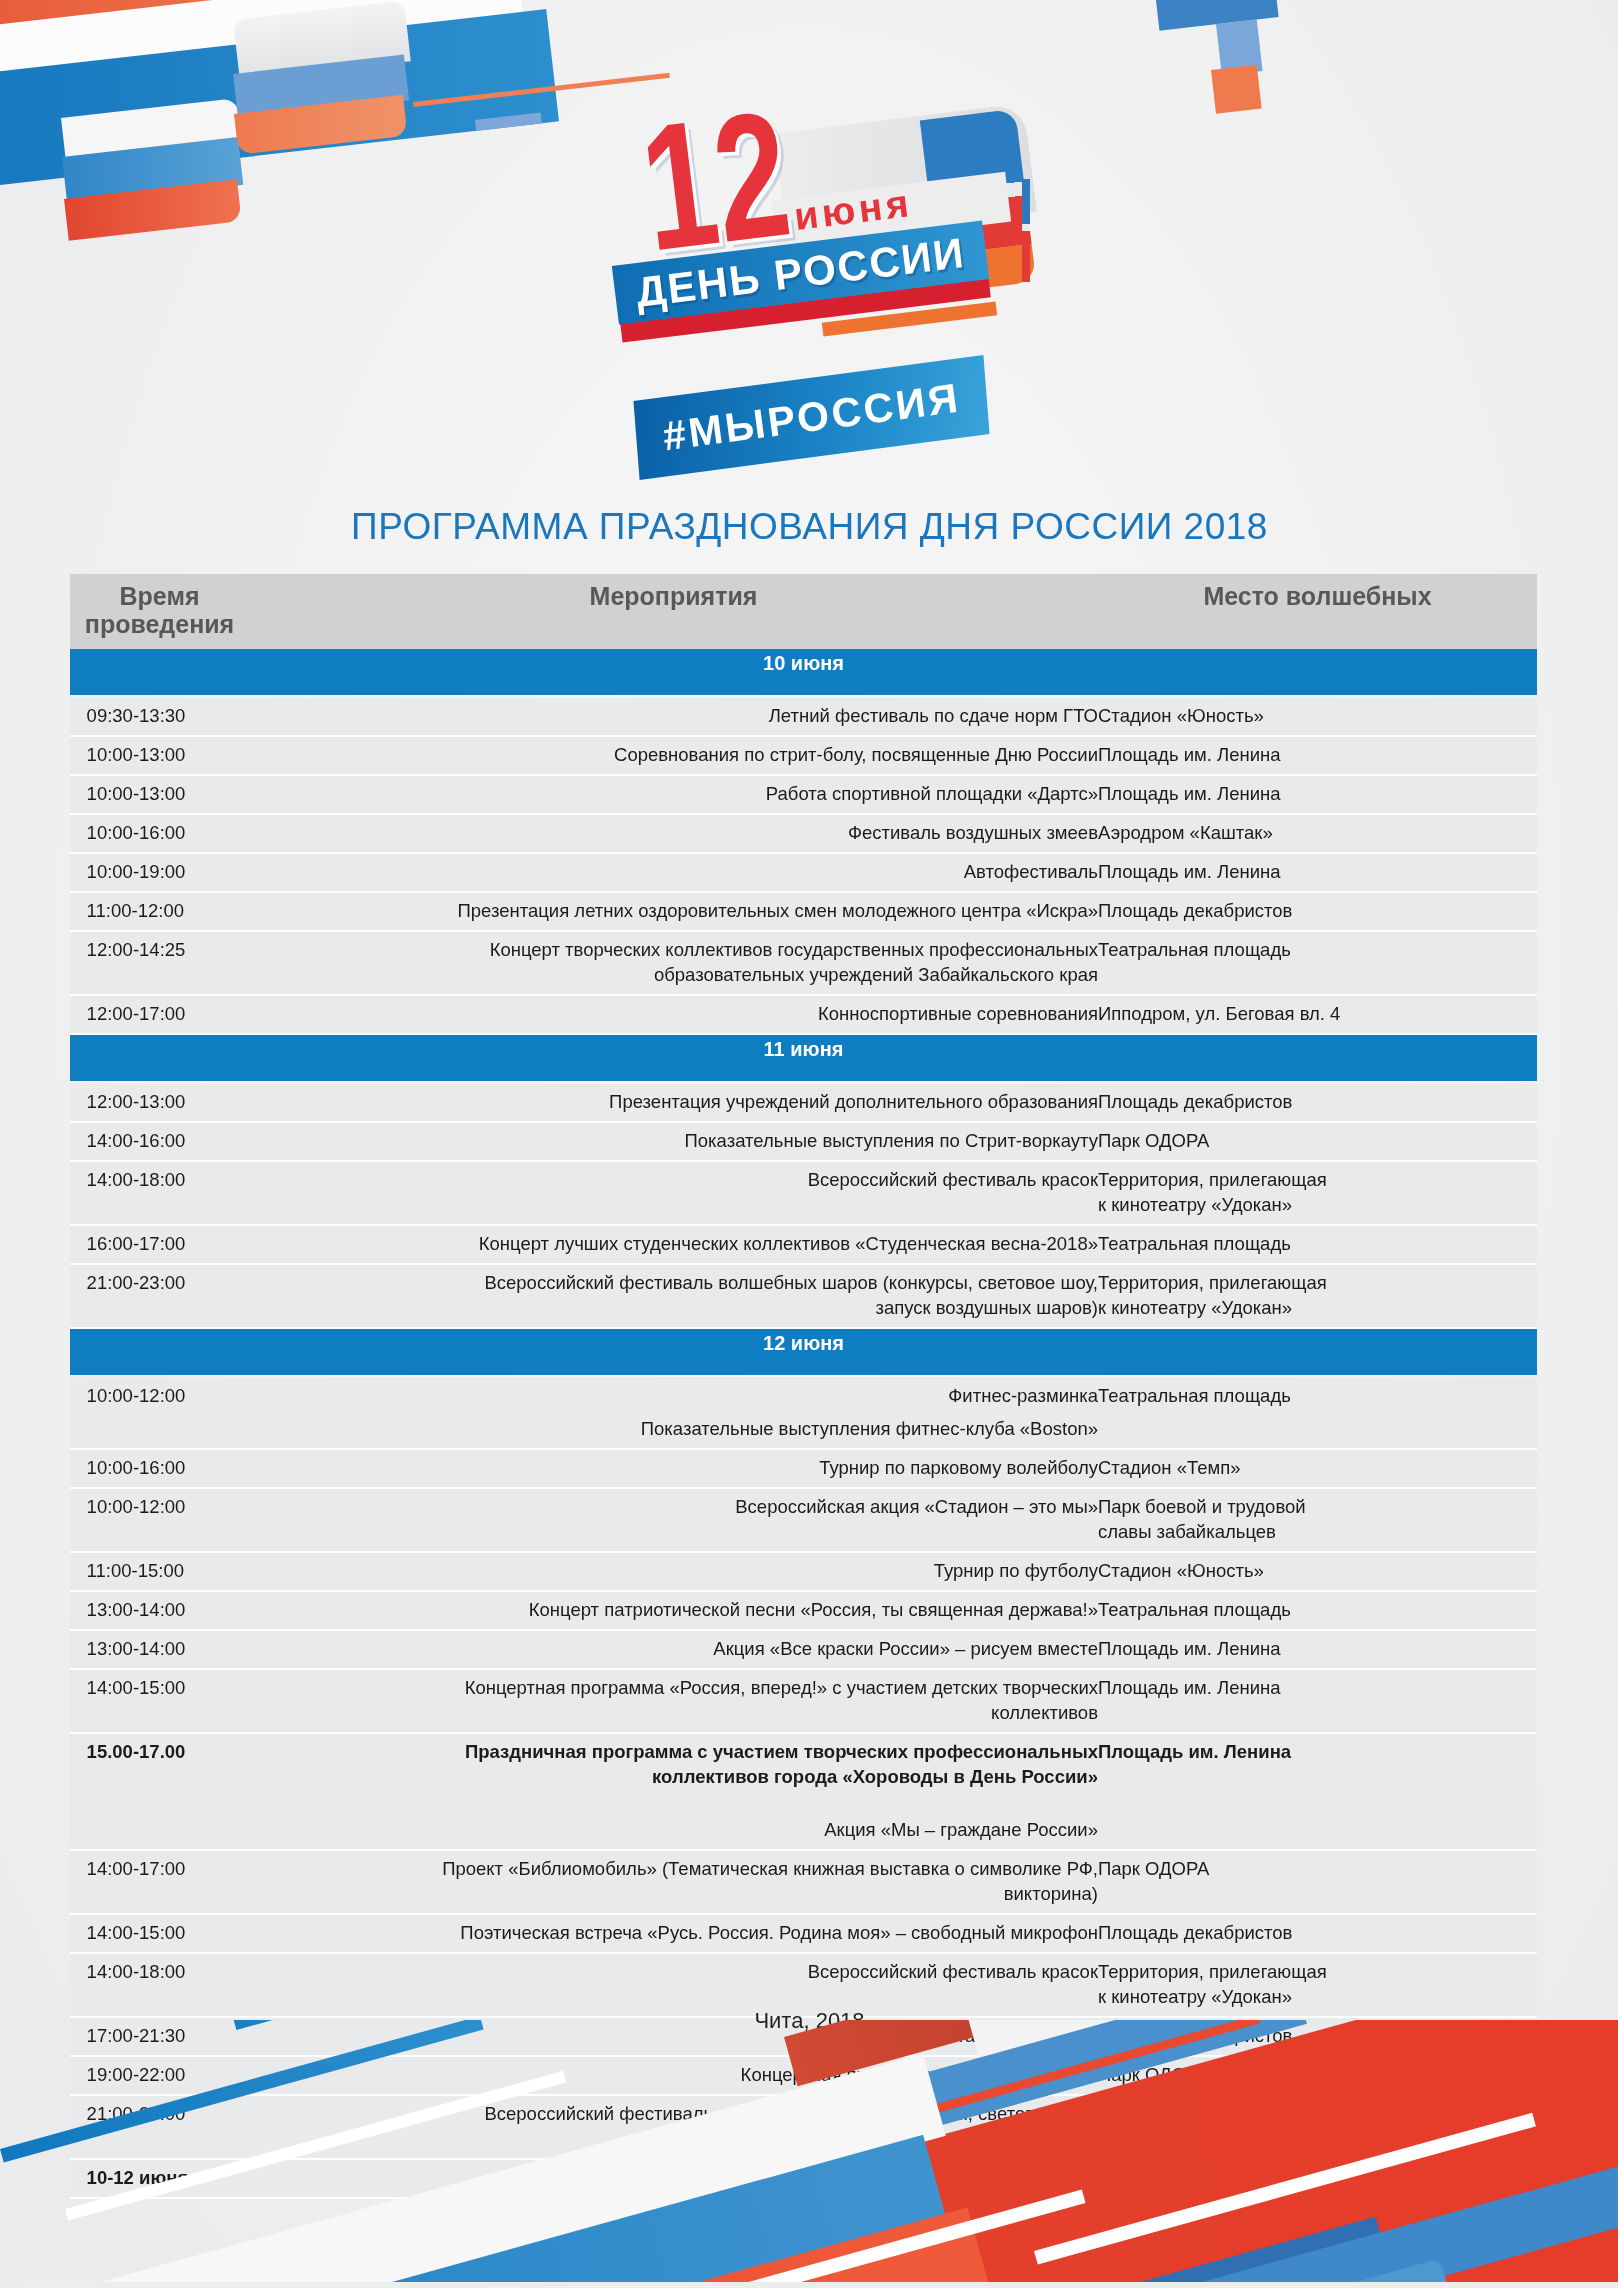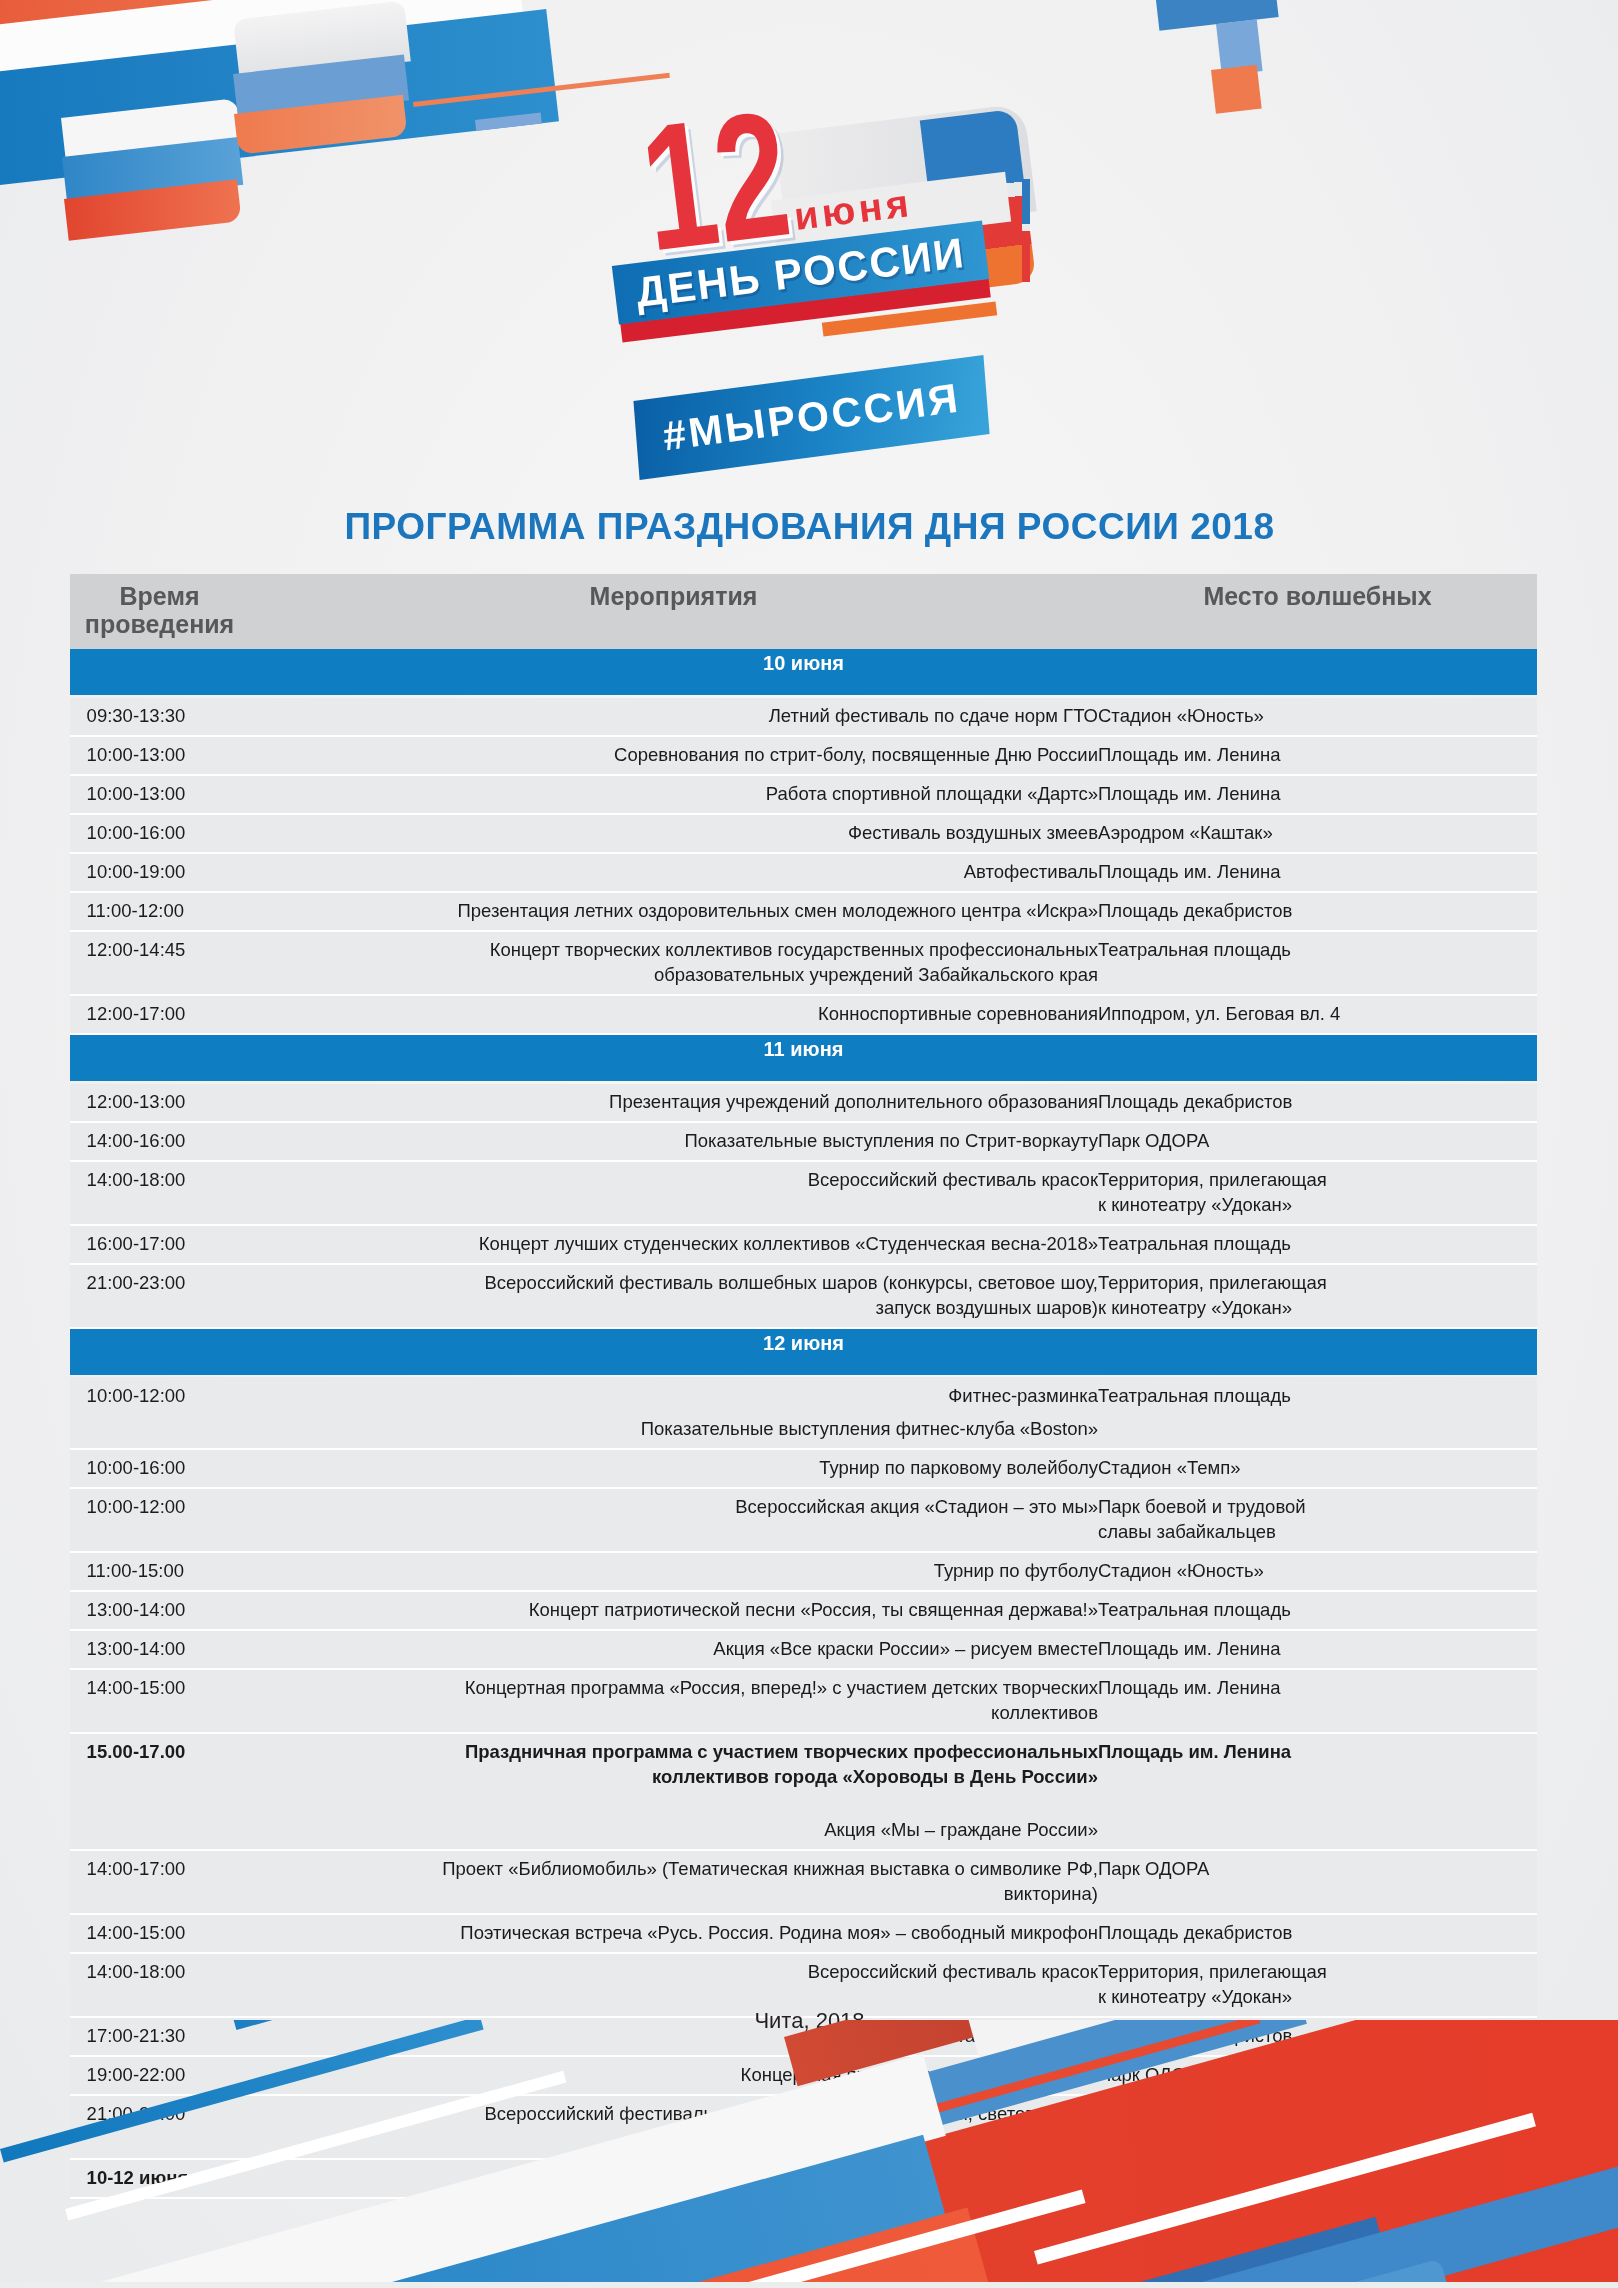--- a/index.html
+++ b/index.html
@@ -64,21 +64,21 @@
   .logo-june { left:189px; top:61px; color:#e5343c; font-weight:bold; font-size:39px; letter-spacing:3.7px; transform:rotate(-7deg); }
   .logo-mini-rib { left:417px; top:52px; width:8.3px; height:103px;
     background:linear-gradient(180deg,#2e79be 0%,#2e79be 44%,#e9eaeb 44%,#e9eaeb 50%,#e23a36 50%,#e23a36 100%); }
   
   .hashtag { position:absolute; left:635px; top:378px; width:353px; height:79px; transform:rotate(-7.5deg) skewX(-3deg);
     background:linear-gradient(100deg,#0a5fa5 0%,#1b84c6 55%,#39a3da 100%);
     display:flex; align-items:center; justify-content:center; }
   .hashtag span { color:#fff; font-weight:bold; font-size:41px; letter-spacing:2.8px; transform:skewX(3deg); }
   
   .page-title { position:absolute; left:0; width:100%; top:506px; text-align:center;
-    color:#1b76bd; font-weight:bold; font-size:37px; letter-spacing:0.5px; }
+    color:#1b76bd; font-weight:normal; font-size:37px; letter-spacing:0.5px; }
   .footer { position:absolute; left:0; width:100%; top:2008px; text-align:center; color:#231f20; font-size:22px; }
   
   .table { position:absolute; left:70px; top:574px; width:1467px; font-size:18.5px; color:#1b1b1b; }
   .t-head { display:flex; background:#cfd1d3; color:#57585a; font-weight:bold; font-size:25px;
     padding:8px 0 11px; line-height:28px; }
   .t-head > div { white-space:pre-line; text-align:center; }
   .c-time { flex:0 0 179px; }
   .c-event { flex:0 0 849px;text-align:right; }
   .c-loc { flex:1 1 auto; }
   .row { display:flex; background:#e9eaeb; border-bottom:2.8px solid #fff; padding:5.5px 0 6.5px; line-height:25px; }
@@ -167,21 +167,21 @@
           <div class="c-time cell">10:00-19:00</div>
           <div class="c-event cell"><div class="ev-main">Автофестиваль</div></div>
           <div class="c-loc cell">Площадь им. Ленина</div>
         </div>
         <div class="row">
           <div class="c-time cell">11:00-12:00</div>
           <div class="c-event cell"><div class="ev-main">Презентация летних оздоровительных смен молодежного центра «Искра»</div></div>
           <div class="c-loc cell">Площадь декабристов</div>
         </div>
         <div class="row">
-          <div class="c-time cell">12:00-14:45</div>
+          <div class="c-time cell">12:00-14:25</div>
           <div class="c-event cell"><div class="ev-main">Концерт творческих коллективов государственных профессиональных
 образовательных учреждений Забайкальского края</div></div>
           <div class="c-loc cell">Театральная площадь</div>
         </div>
         <div class="row">
           <div class="c-time cell">12:00-17:00</div>
           <div class="c-event cell"><div class="ev-main">Конноспортивные соревнования</div></div>
           <div class="c-loc cell">Ипподром, ул. Беговая вл. 4</div>
         </div>
         <div class="section-bar">11 июня</div>

